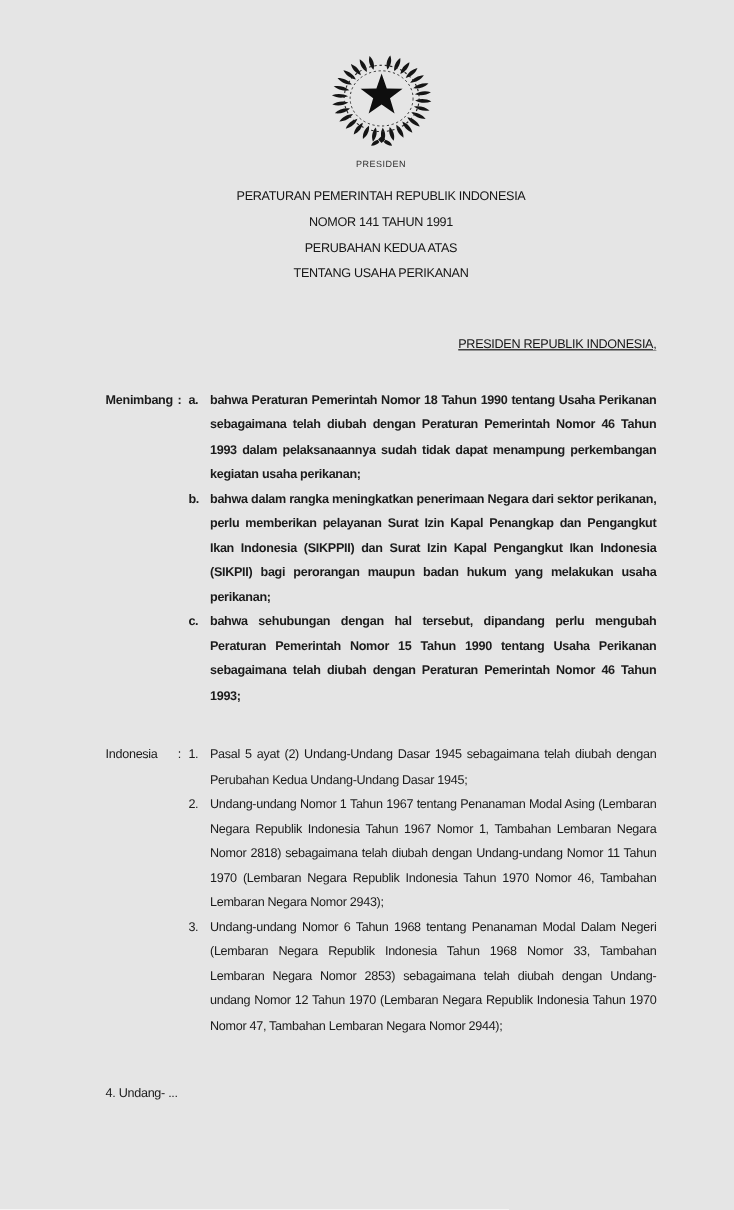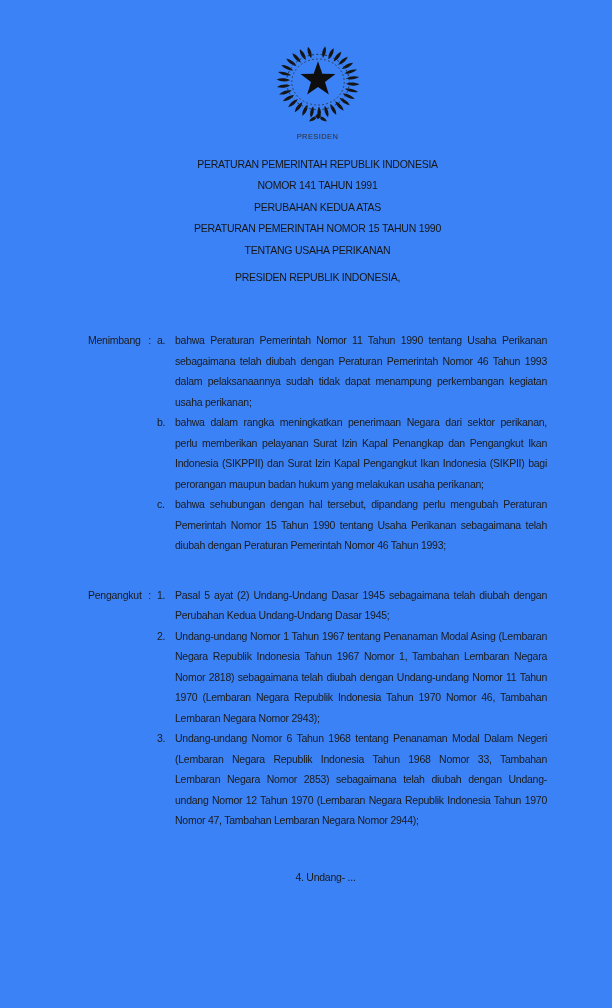--- a/index.html
+++ b/index.html
@@ -1,20 +1,20 @@
 <!DOCTYPE html>
 <html><head>
 <meta charset="utf-8">
 <style>
   html, body { margin: 0; padding: 0; background: #ffffff; }
   .page {
     position: relative;
     width: 612px;
     height: 1008px;
-    background: #3b82f6;
+    background: #e5e5e5;
     color: #1b1b1b;
     font-family: "Liberation Sans", sans-serif;
     overflow: hidden;
   }
   .doc-body {
     width: 459px;
     margin-left: 88px;
     padding-top: 36px;
   }
   .emblem-svg {
@@ -33,46 +33,47 @@
   }
   .title-block {
     margin-top: 12px;
     text-align: center;
     font-size: 10.5px;
     line-height: 21.5px;
     letter-spacing: -0.25px;
     color: #161616;
   }
   .salutation {
-    margin-top: 6px;
-    text-align: center;
+    margin-top: 37px;
+    text-align: right;
     font-size: 10.5px;
     line-height: 21px;
     letter-spacing: -0.25px;
     color: #161616;
+    text-decoration: underline;
   }
   .section {
     display: flex;
     font-size: 10.5px;
     line-height: 20.5px;
     letter-spacing: -0.25px;
     color: #1b1b1b;
   }
-  .section--menimbang { margin-top: 42px; }
+  .section--menimbang { margin-top: 26px; font-weight: bold; }
   .section--mengingat { margin-top: 29px; }
   .section-label { flex: none; width: 54px; }
   .section-colon { flex: none; width: 15px; text-align: center; }
   .section-items { flex: 1; min-width: 0; }
   .item { display: flex; }
   .item-marker { flex: none; width: 18px; }
   .item-text { flex: 1; min-width: 0; text-align: justify; }
   .catchword {
     margin-top: 36px;
     margin-right: -16px;
-    text-align: center;
+    text-align: left;
     font-size: 10.5px;
     line-height: 20.5px;
     letter-spacing: -0.25px;
   }
 </style>
 </head>
 <body>
 
 <div class="page">
   <div class="doc-body">
@@ -122,47 +123,46 @@
     </svg>
 
     <div class="letterhead">
       <div>PRESIDEN</div>
     </div>
 
     <div class="title-block">
       <div>PERATURAN PEMERINTAH REPUBLIK INDONESIA</div>
       <div>NOMOR 141 TAHUN 1991</div>
       <div>PERUBAHAN KEDUA ATAS</div>
-      <div>PERATURAN PEMERINTAH NOMOR 15 TAHUN 1990</div>
       <div>TENTANG USAHA PERIKANAN</div>
     </div>
 
     <div class="salutation">PRESIDEN REPUBLIK INDONESIA,</div>
 
     <div class="section section--menimbang">
       <div class="section-label">Menimbang</div>
       <div class="section-colon">:</div>
       <div class="section-items">
         <div class="item">
           <div class="item-marker">a.</div>
-          <div class="item-text">bahwa Peraturan Pemerintah Nomor 11 Tahun 1990 tentang Usaha Perikanan sebagaimana telah diubah dengan Peraturan Pemerintah Nomor 46 Tahun 1993 dalam pelaksanaannya sudah tidak dapat menampung perkembangan kegiatan usaha perikanan;</div>
+          <div class="item-text">bahwa Peraturan Pemerintah Nomor 18 Tahun 1990 tentang Usaha Perikanan sebagaimana telah diubah dengan Peraturan Pemerintah Nomor 46 Tahun 1993 dalam pelaksanaannya sudah tidak dapat menampung perkembangan kegiatan usaha perikanan;</div>
         </div>
         <div class="item">
           <div class="item-marker">b.</div>
           <div class="item-text">bahwa dalam rangka meningkatkan penerimaan Negara dari sektor perikanan, perlu memberikan pelayanan Surat Izin Kapal Penangkap dan Pengangkut Ikan Indonesia (SIKPPII) dan Surat Izin Kapal Pengangkut Ikan Indonesia (SIKPII) bagi perorangan maupun badan hukum yang melakukan usaha perikanan;</div>
         </div>
         <div class="item">
           <div class="item-marker">c.</div>
           <div class="item-text">bahwa sehubungan dengan hal tersebut, dipandang perlu mengubah Peraturan Pemerintah Nomor 15 Tahun 1990 tentang Usaha Perikanan sebagaimana telah diubah dengan Peraturan Pemerintah Nomor 46 Tahun 1993;</div>
         </div>
       </div>
     </div>
 
     <div class="section section--mengingat">
-      <div class="section-label">Pengangkut</div>
+      <div class="section-label">Indonesia</div>
       <div class="section-colon">:</div>
       <div class="section-items">
         <div class="item">
           <div class="item-marker">1.</div>
           <div class="item-text">Pasal 5 ayat (2) Undang-Undang Dasar 1945 sebagaimana telah diubah dengan Perubahan Kedua Undang-Undang Dasar 1945;</div>
         </div>
         <div class="item">
           <div class="item-marker">2.</div>
           <div class="item-text">Undang-undang Nomor 1 Tahun 1967 tentang Penanaman Modal Asing (Lembaran Negara Republik Indonesia Tahun 1967 Nomor 1, Tambahan Lembaran Negara Nomor 2818) sebagaimana telah diubah dengan Undang-undang Nomor 11 Tahun 1970 (Lembaran Negara Republik Indonesia Tahun 1970 Nomor 46, Tambahan Lembaran Negara Nomor 2943);</div>
         </div>

